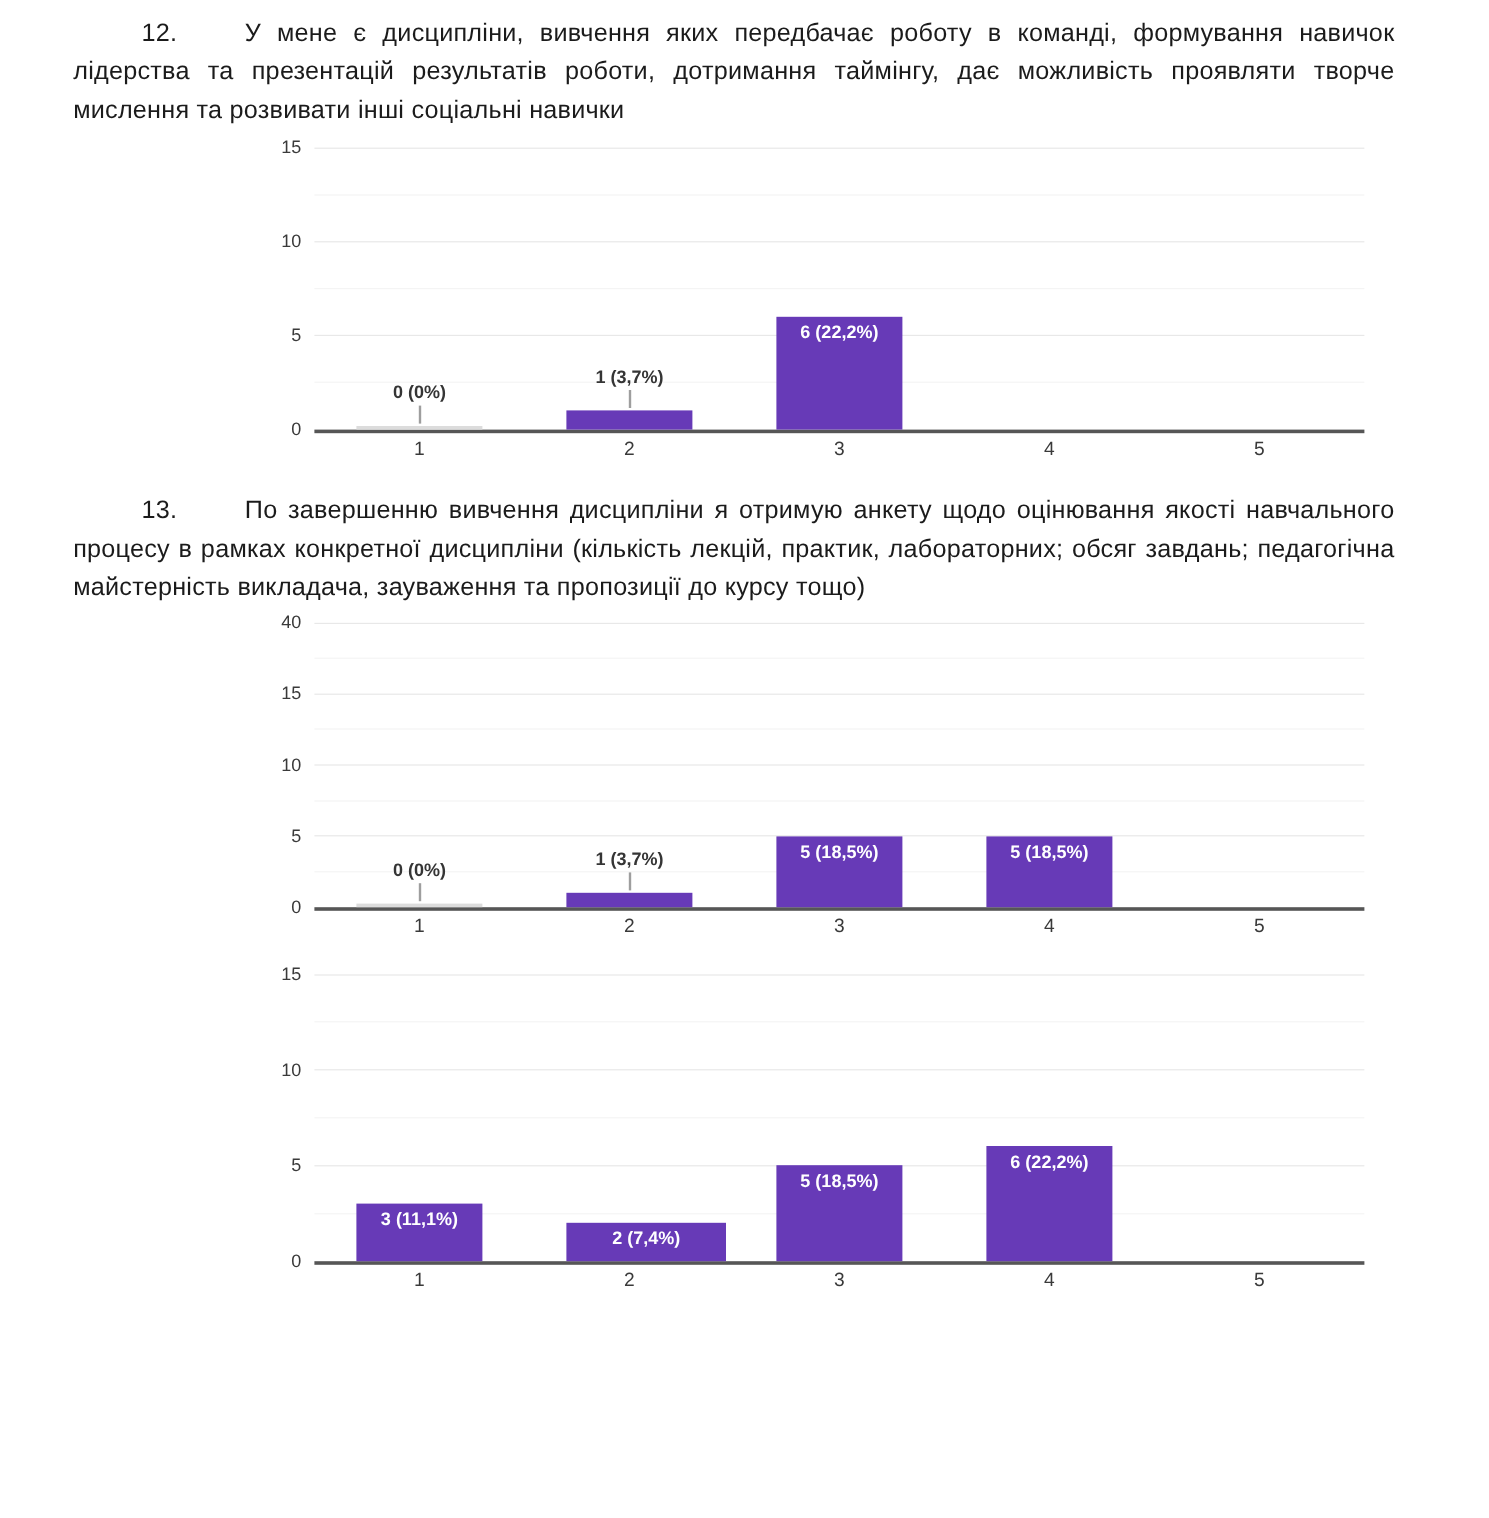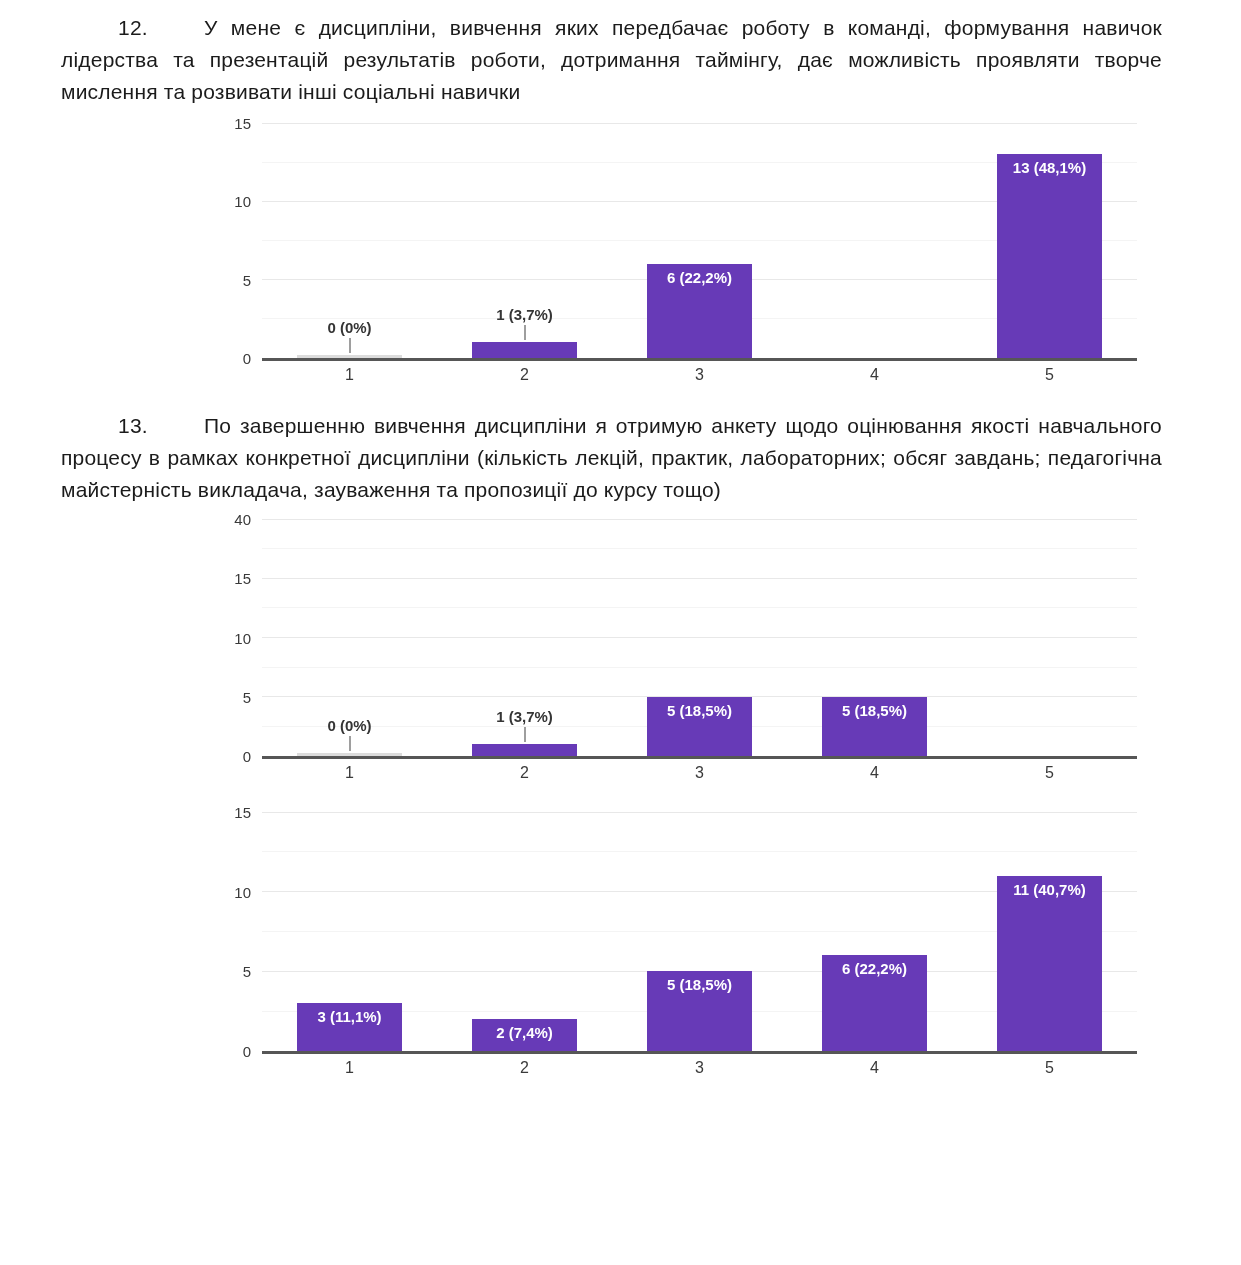--- a/index.html
+++ b/index.html
@@ -68,23 +68,20 @@
           <div class="ytick" style="bottom: 235px;">15</div>
           <div class="bar" style="left: 35px; width: 105px; height: 3px; background: rgb(220, 220, 220);"></div>
           <div class="leader" style="left: 86.5px; bottom: 5px; height: 15px;"></div>
           <div class="dlabel above" style="left: 87.5px; bottom: 23px;">0 (0%)</div>
           <div class="bar" style="left: 210px; width: 105px; height: 16px; background: rgb(103, 58, 183);"></div>
           <div class="leader" style="left: 261.5px; bottom: 18px; height: 15px;"></div>
           <div class="dlabel above" style="left: 262.5px; bottom: 36px;">1 (3,7%)</div>
           <div class="bar" style="left: 385px; width: 105px; height: 94px; background: rgb(103, 58, 183);">
             <div class="dlabel inside">6 (22,2%)</div>
           </div>
-          <div class="bar" style="left: 735px; width: 105px; height: 204px; background: rgb(103, 58, 183);">
-            <div class="dlabel inside">13 (48,1%)</div>
-          </div>
         </div>
       <div class="xticks">
           <span>1</span>
           <span>2</span>
           <span>3</span>
           <span>4</span>
           <span>5</span>
         </div>
     </div>
   </section>
@@ -138,31 +135,28 @@
           <div class="grid major" style="bottom: 158.833px;"></div>
           <div class="grid" style="bottom: 198.667px;"></div>
           <div class="grid major" style="bottom: 238.5px;"></div>
           <div class="ytick" style="bottom: 0px;">0</div>
           <div class="ytick" style="bottom: 79.6667px;">5</div>
           <div class="ytick" style="bottom: 159.333px;">10</div>
           <div class="ytick" style="bottom: 239px;">15</div>
           <div class="bar" style="left: 35px; width: 105px; height: 48px; background: rgb(103, 58, 183);">
             <div class="dlabel inside">3 (11,1%)</div>
           </div>
-          <div class="bar" style="left: 210px; width: 105px; height: 32px; background: rgb(103, 58, 183);">
+          <div class="bar" style="left: 210px; width: 105px; height: 32px; background: rgb(103, 58, 183); padding-left: 28px;">
             <div class="dlabel inside">2 (7,4%)</div>
           </div>
           <div class="bar" style="left: 385px; width: 105px; height: 80px; background: rgb(103, 58, 183);">
             <div class="dlabel inside">5 (18,5%)</div>
           </div>
           <div class="bar" style="left: 560px; width: 105px; height: 96px; background: rgb(103, 58, 183);">
             <div class="dlabel inside">6 (22,2%)</div>
-          </div>
-          <div class="bar" style="left: 735px; width: 105px; height: 175px; background: rgb(103, 58, 183);">
-            <div class="dlabel inside">11 (40,7%)</div>
           </div>
         </div>
       <div class="xticks">
           <span>1</span>
           <span>2</span>
           <span>3</span>
           <span>4</span>
           <span>5</span>
         </div>
     </div>

